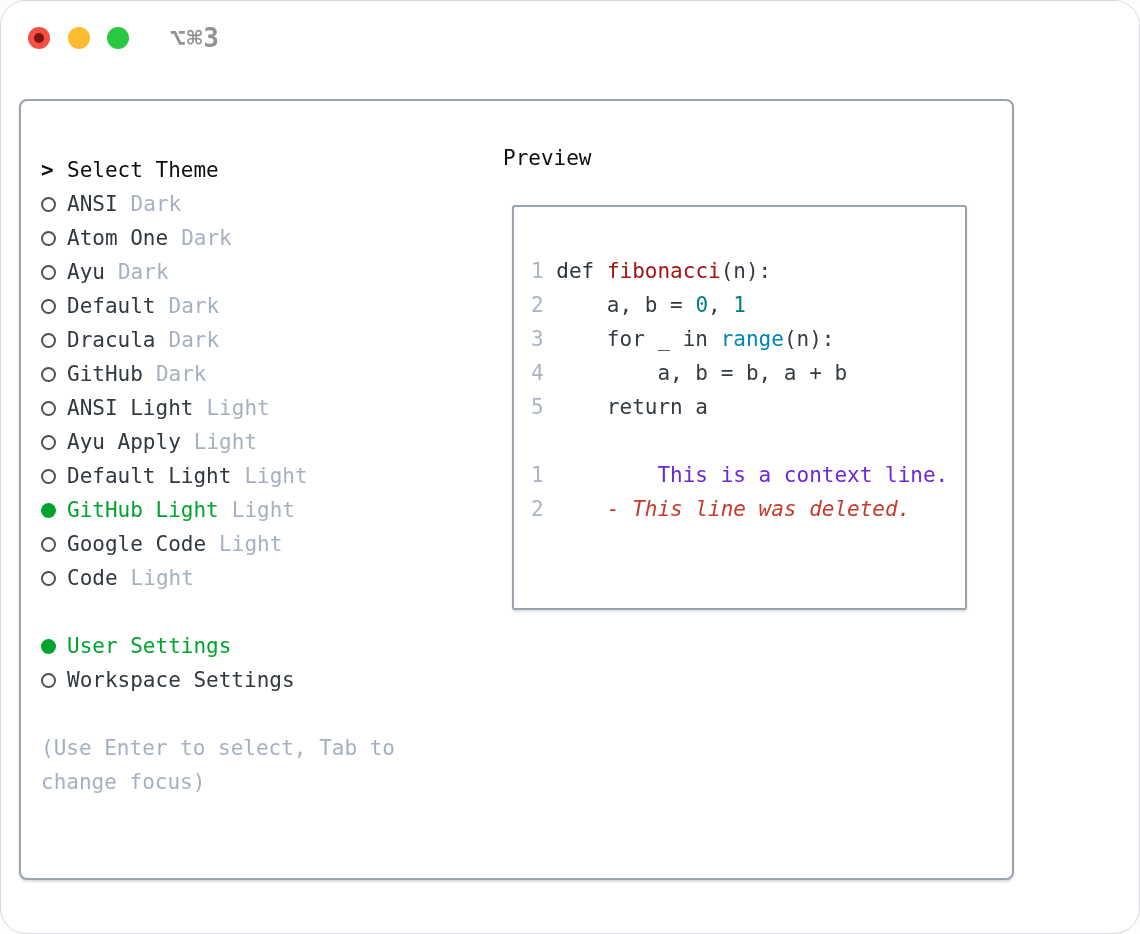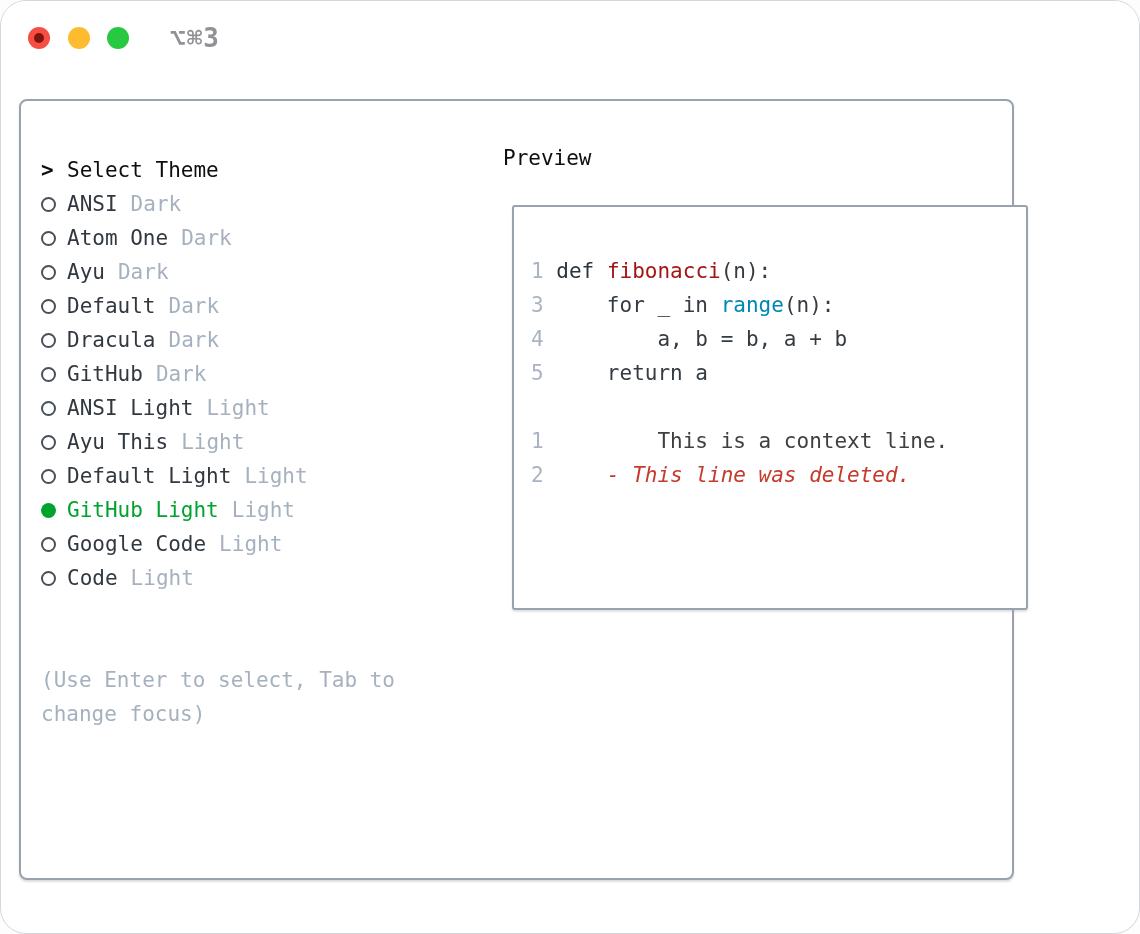--- a/index.html
+++ b/index.html
@@ -29,32 +29,32 @@
   .name{color:#31383f;text-align:right;}
   .name.sel{color:#00a32e;}
   .variant{color:#a6b1bf;padding-left:0.62em;}
   .ring{width:11px;height:11px;border:2px solid #4a515a;border-radius:50%;box-sizing:content-box;}
   .dot{width:15px;height:15px;background:#00a32e;border-radius:50%;}
   .apply-label{color:#14171a;}
   .hint{color:#a6b1bf;}
 
   
   .preview-title{position:absolute;left:482px;top:40px;}
-  .preview-box{position:absolute;left:491px;top:104px;width:516px;height:405px;box-sizing:border-box;
+  .preview-box{position:absolute;left:491px;top:104px;width:455px;height:405px;box-sizing:border-box;
                border:2px solid #9aa2ad;border-radius:3px;background:#ffffff;
                box-shadow:0 2px 2px rgba(150,158,170,0.3);
                padding:47px 0 0 17px;overflow:hidden;}
   .code-line{height:34px;line-height:34px;white-space:pre;font-size:21px;}
   .tok-ln{color:#a9b3c1;}
   .tok-pl{color:#343b42;}
   .tok-k{color:#2d343b;}
   .tok-fn{color:#a31515;}
   .tok-num{color:#008080;}
   .tok-bi{color:#0086b3;}
-  .tok-ctx{color:#404040;}
+  .tok-ctx{color:#6d28d9;}
   .tok-del{color:#c43a2b;font-style:italic;}
   .tok-add{color:#13b41c;}
 </style>
 </head>
 <body>
 
 <div class="window">
 
   <div class="titlebar">
     <span class="light red"></span>
@@ -70,38 +70,43 @@
         <span class="gut prompt">&gt;</span><span class="h-bold">Select Theme</span>
       </div>
       <div id="theme-list">
           <div class="row"><span class="gut"><span class="ring"></span></span><span class="name">ANSI</span><span class="variant">Dark</span></div>
           <div class="row"><span class="gut"><span class="ring"></span></span><span class="name">Atom One</span><span class="variant">Dark</span></div>
           <div class="row"><span class="gut"><span class="ring"></span></span><span class="name">Ayu</span><span class="variant">Dark</span></div>
           <div class="row"><span class="gut"><span class="ring"></span></span><span class="name">Default</span><span class="variant">Dark</span></div>
           <div class="row"><span class="gut"><span class="ring"></span></span><span class="name">Dracula</span><span class="variant">Dark</span></div>
           <div class="row"><span class="gut"><span class="ring"></span></span><span class="name">GitHub</span><span class="variant">Dark</span></div>
           <div class="row"><span class="gut"><span class="ring"></span></span><span class="name">ANSI Light</span><span class="variant">Light</span></div>
-          <div class="row"><span class="gut"><span class="ring"></span></span><span class="name">Ayu This</span><span class="variant">Light</span></div>
+          <div class="row"><span class="gut"><span class="ring"></span></span><span class="name">Ayu Apply</span><span class="variant">Light</span></div>
           <div class="row"><span class="gut"><span class="ring"></span></span><span class="name">Default Light</span><span class="variant">Light</span></div>
           <div class="row"><span class="gut"><span class="dot"></span></span><span class="name sel">GitHub Light</span><span class="variant">Light</span></div>
           <div class="row"><span class="gut"><span class="ring"></span></span><span class="name">Google Code</span><span class="variant">Light</span></div>
           <div class="row"><span class="gut"><span class="ring"></span></span><span class="name">Code</span><span class="variant">Light</span></div>
         </div>
       <div class="row"></div>
+      <div id="apply-list">
+          <div class="row"><span class="gut"><span class="dot"></span></span><span class="name sel">User Settings</span></div>
+          <div class="row"><span class="gut"><span class="ring"></span></span><span class="name">Workspace Settings</span></div>
+        </div>
       <div class="row"></div>
       <div class="row hint">(Use Enter to select, Tab to</div>
       <div class="row hint">change focus)</div>
     </div>
 
     <div class="row preview-title">
       <span class="h-bold">Preview</span>
     </div>
 
     <div class="preview-box" id="preview-box">
         <div class="code-line"><span class="tok-ln">1 </span><span class="tok-k">def </span><span class="tok-fn">fibonacci</span><span class="tok-pl">(n):</span></div>
+        <div class="code-line"><span class="tok-ln">2 </span><span class="tok-pl">    a, b = </span><span class="tok-num">0</span><span class="tok-pl">, </span><span class="tok-num">1</span></div>
         <div class="code-line"><span class="tok-ln">3 </span><span class="tok-pl">    for _ in </span><span class="tok-bi">range</span><span class="tok-pl">(n):</span></div>
         <div class="code-line"><span class="tok-ln">4 </span><span class="tok-pl">        a, b = b, a + b</span></div>
         <div class="code-line"><span class="tok-ln">5 </span><span class="tok-pl">    return a</span></div>
         <div class="code-line"></div>
         <div class="code-line"><span class="tok-ln">1 </span><span class="tok-ctx">        This is a context line.</span></div>
         <div class="code-line"><span class="tok-ln">2 </span><span class="tok-del">    - This line was deleted.</span></div>
       </div>
 
   </div>
 </div>

